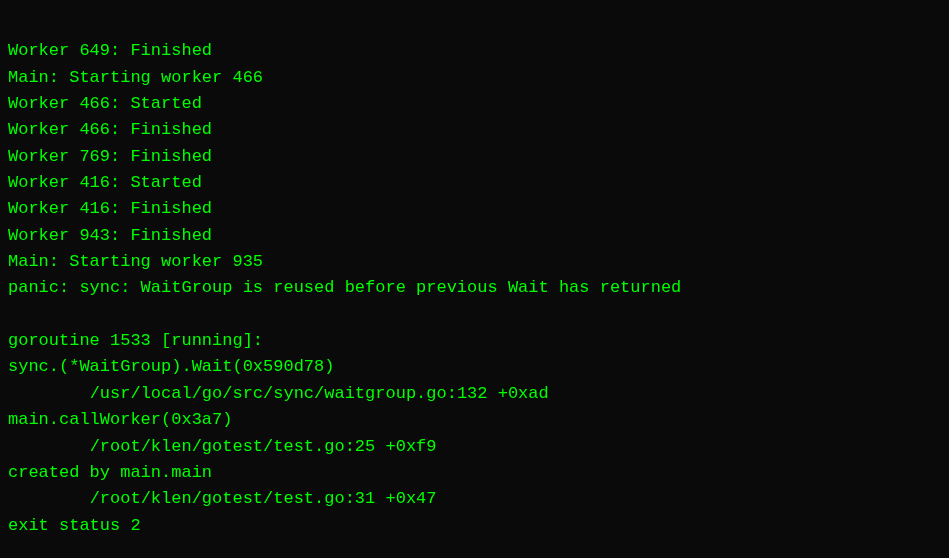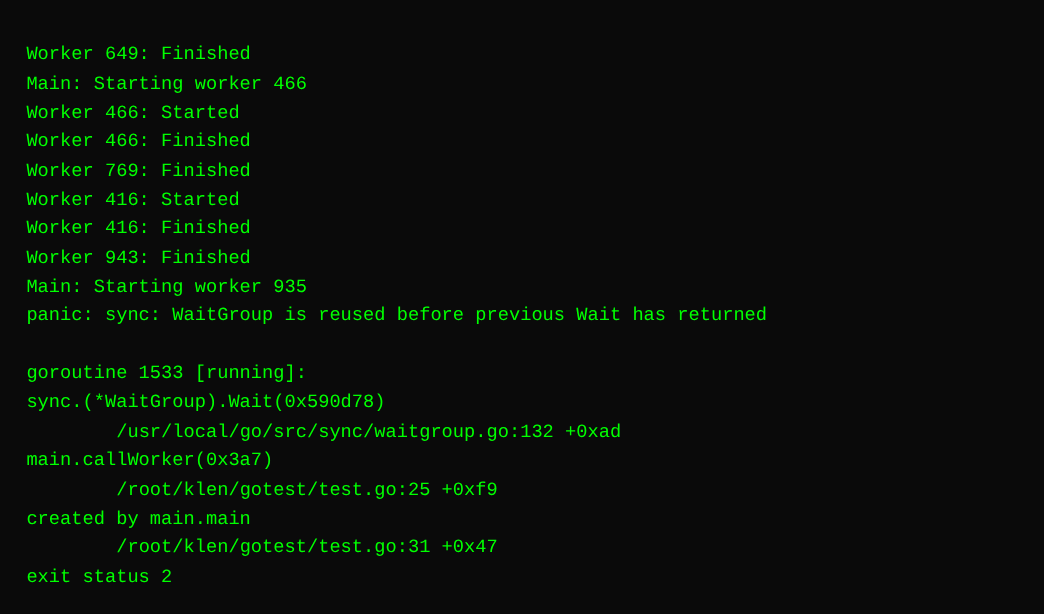--- a/index.html
+++ b/index.html
@@ -15,21 +15,21 @@
       overflow: hidden;
       display: flex;
       align-items: flex-start;
       justify-content: flex-start;
     }
 
     .terminal {
       background-color: #0a0a0a;
       width: 949px;
       height: 558px;
-      padding: 12px 24px;
+      padding: 12px 8px;
       font-family: 'Courier New', Courier, monospace;
       font-size: 17px;
       line-height: 1.55;
       color: #00ff00;
       white-space: pre;
       overflow: hidden;
     }
 
     .line {
       display: block;

